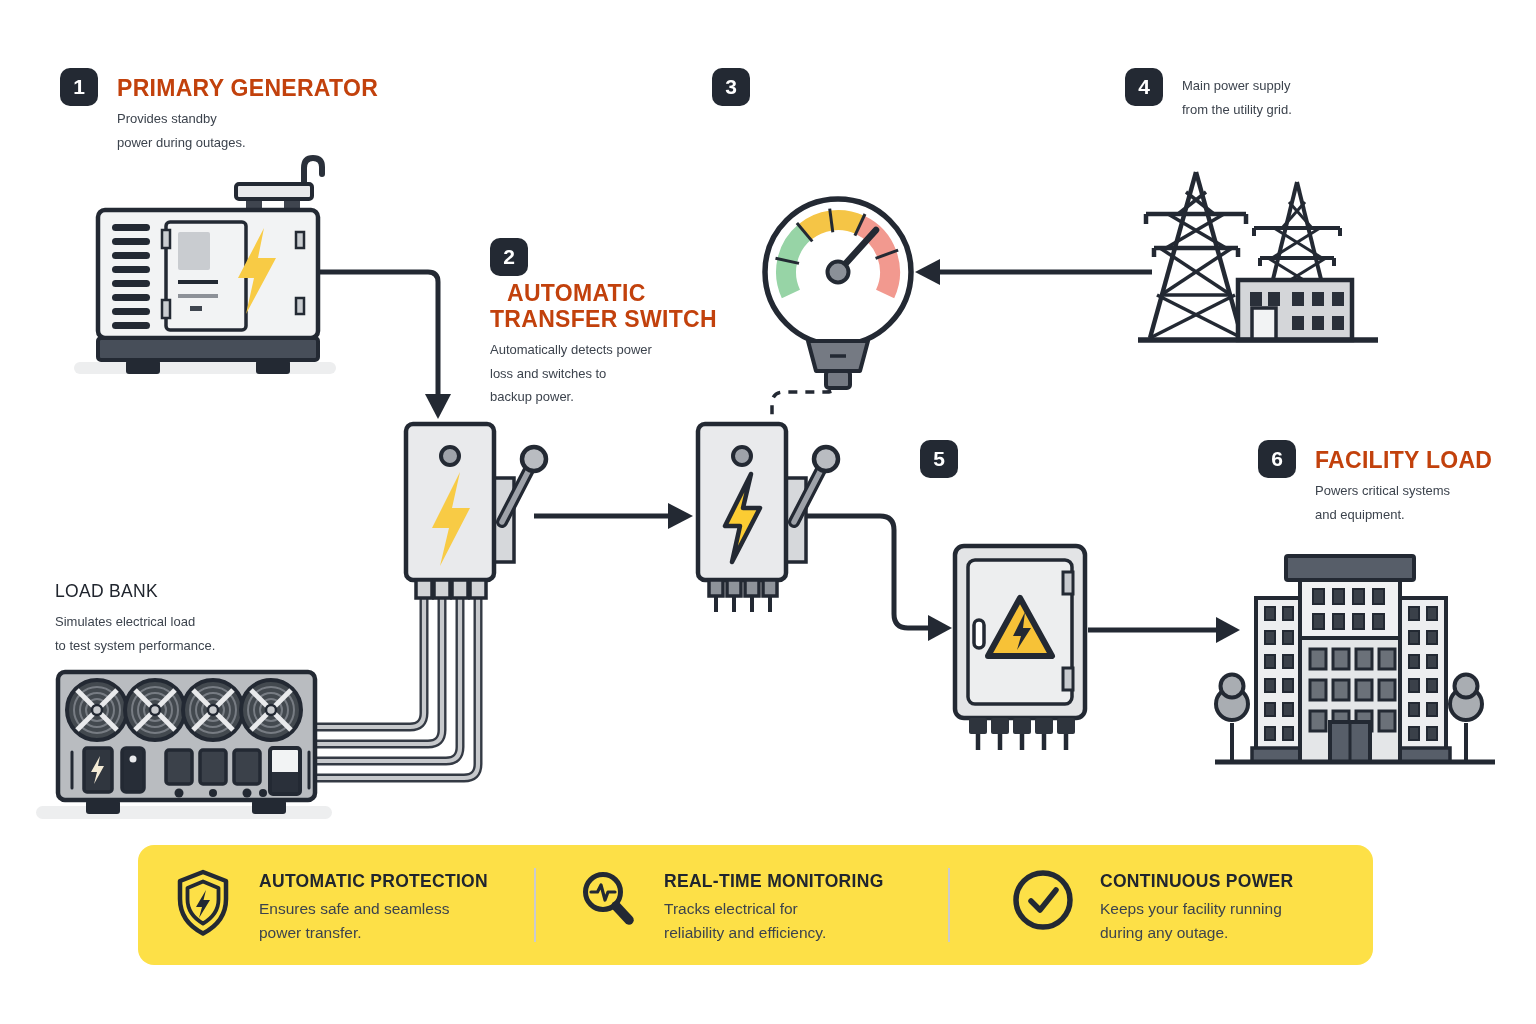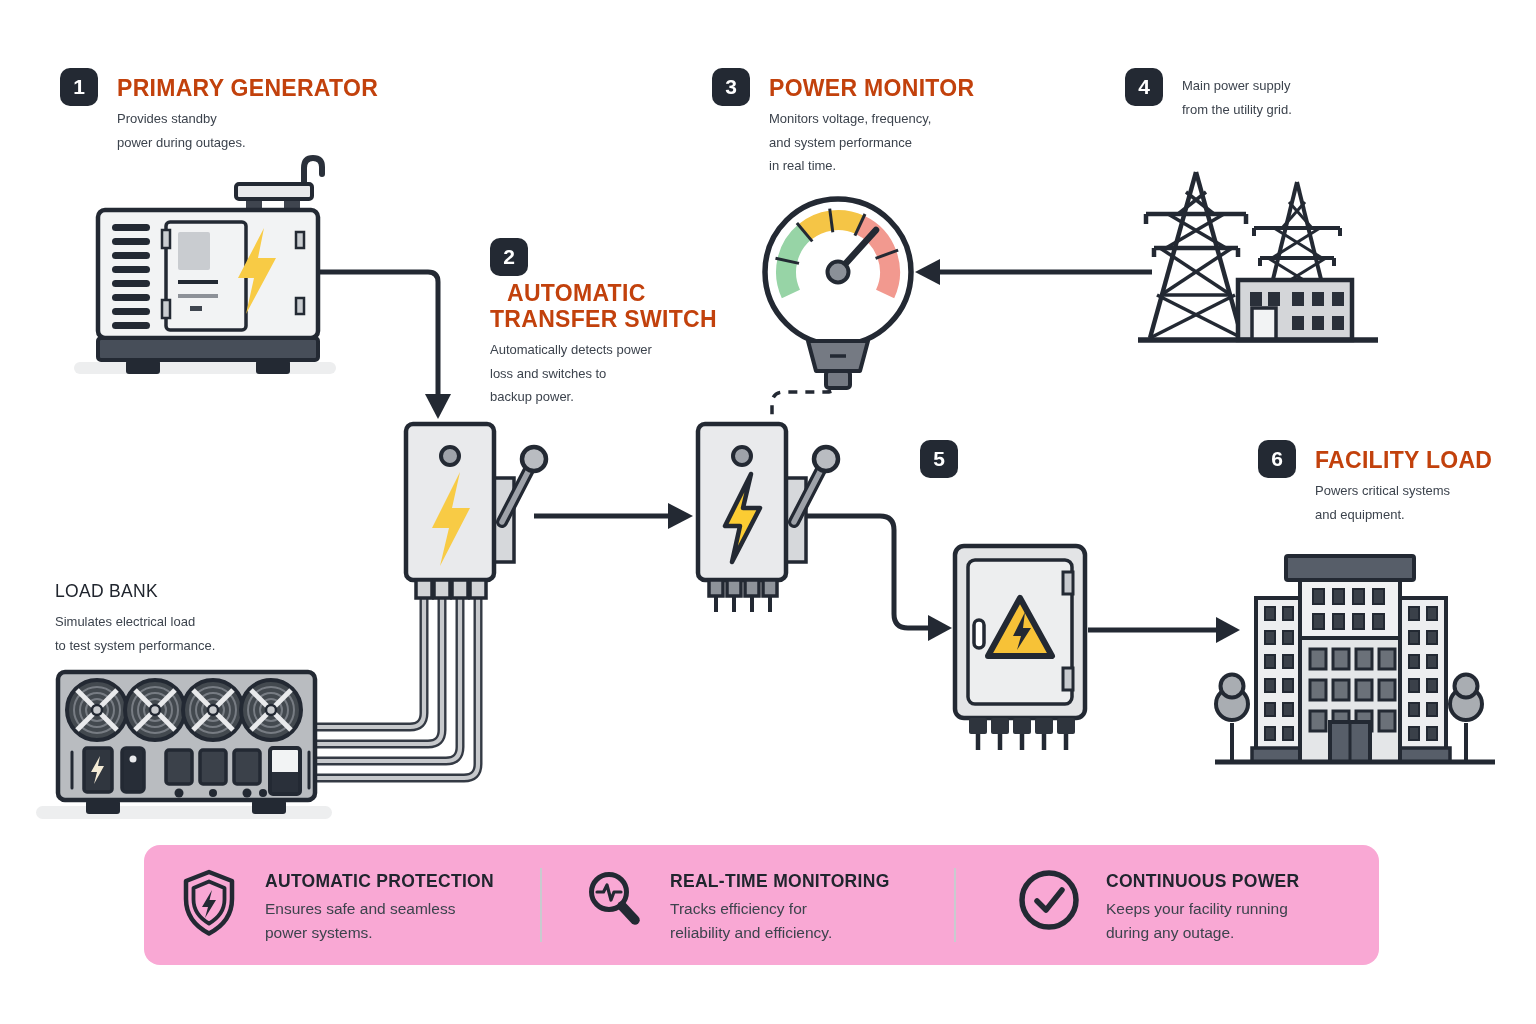--- a/index.html
+++ b/index.html
@@ -13,21 +13,21 @@
   .step{position:absolute;display:flex;gap:19px;align-items:flex-start;}
   .badge{width:38px;height:38px;background:#232933;border-radius:10px;color:#ffffff;
          font-weight:700;font-size:21px;display:flex;align-items:center;justify-content:center;flex:0 0 auto;}
   .ltitle{font-weight:700;font-size:23px;letter-spacing:.3px;color:#c2410c;padding-top:7px;line-height:26px;}
   .ldesc{margin-top:6px;font-size:13px;line-height:23.5px;color:#3C434D;}
   .step2 .ltitle{padding-top:4px;}
   .step2 .t-ind{margin-left:17px;}
   .plain-title{font-weight:400;font-size:17.5px;letter-spacing:.3px;color:#20252E;line-height:26px;}
 
   
-  .footer{position:absolute;left:144px;top:845px;width:1235px;height:120px;background:#f9a8d4;border-radius:16px;}
+  .footer{position:absolute;left:138px;top:845px;width:1235px;height:120px;background:#fde047;border-radius:16px;}
   .fitem{position:absolute;top:22px;display:flex;gap:24px;align-items:flex-start;}
   .ftitle{font-weight:700;font-size:17.5px;letter-spacing:.3px;color:#20252E;line-height:24px;padding-top:2px;}
   .fdesc{margin-top:4px;font-size:15.5px;line-height:24px;color:#3C434D;}
   .fdivider{position:absolute;top:23px;width:2px;height:74px;background:#C9CBCF;}
 </style>
 </head>
 <body>
 
 <div class="canvas">
 
@@ -404,28 +404,20 @@
     <div class="ltitle" style="padding-top:0">TRANSFER SWITCH</div>
     <div class="ldesc">
       <div>Automatically detects power</div>
       <div>loss and switches to</div>
       <div>backup power.</div>
     </div>
   </div>
 
   <div class="step" style="left:712px;top:68px">
     <div class="badge">3</div>
-    <div>
-      <div class="ltitle">POWER MONITOR</div>
-      <div class="ldesc">
-        <div>Monitors voltage, frequency,</div>
-        <div>and system performance</div>
-        <div>in real time.</div>
-      </div>
-    </div>
   </div>
 
   <div class="step" style="left:1125px;top:68px">
     <div class="badge">4</div>
     <div>
       <div class="ldesc">
         <div>Main power supply</div>
         <div>from the utility grid.</div>
       </div>
     </div>
@@ -459,37 +451,37 @@
     <div class="fitem" style="left:33px">
       <svg width="64" height="70" viewBox="0 0 64 70">
         <path d="M32,5 L55,14 V32 C55,49 44.5,60 32,66.5 C19.5,60 9,49 9,32 V14 Z" fill="none" stroke="#232933" stroke-width="4.5" stroke-linejoin="round"></path>
         <path d="M32,14.5 L47.5,21 V32.5 C47.5,44 40.5,51.5 32,56.5 C23.5,51.5 16.5,44 16.5,32.5 V21 Z" fill="none" stroke="#232933" stroke-width="3.8" stroke-linejoin="round"></path>
         <polygon points="35,23 25,40 31,40 28,51 39,33 32.5,33" fill="#232933"></polygon>
       </svg>
       <div>
         <div class="ftitle">AUTOMATIC PROTECTION</div>
         <div class="fdesc">
           <div>Ensures safe and seamless</div>
-          <div>power systems.</div>
+          <div>power transfer.</div>
         </div>
       </div>
     </div>
 
     <div class="fdivider" style="left:396px"></div>
 
     <div class="fitem" style="left:440px">
       <svg width="62" height="64" viewBox="0 0 62 64">
         <circle cx="25" cy="25" r="17.5" fill="none" stroke="#232933" stroke-width="5"></circle>
         <polyline points="13,25 19.5,25 23,18 27,33 30,25 37,25" fill="none" stroke="#232933" stroke-width="3.2" stroke-linejoin="round" stroke-linecap="round"></polyline>
         <line x1="38" y1="39" x2="51" y2="53" stroke="#232933" stroke-width="9.5" stroke-linecap="round"></line>
       </svg>
       <div>
         <div class="ftitle">REAL-TIME MONITORING</div>
         <div class="fdesc">
-          <div>Tracks efficiency for</div>
+          <div>Tracks electrical for</div>
           <div>reliability and efficiency.</div>
         </div>
       </div>
     </div>
 
     <div class="fdivider" style="left:810px"></div>
 
     <div class="fitem" style="left:872px">
       <svg width="66" height="66" viewBox="0 0 66 66">
         <circle cx="33" cy="33" r="27" fill="none" stroke="#232933" stroke-width="5.5"></circle>

